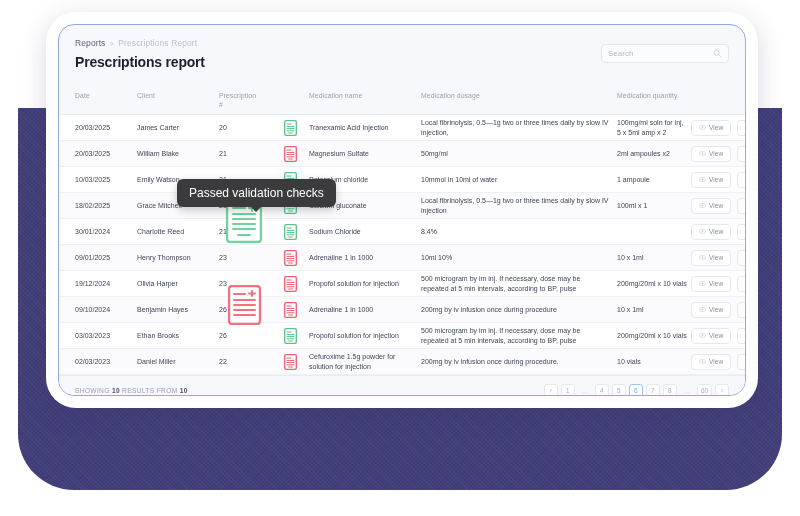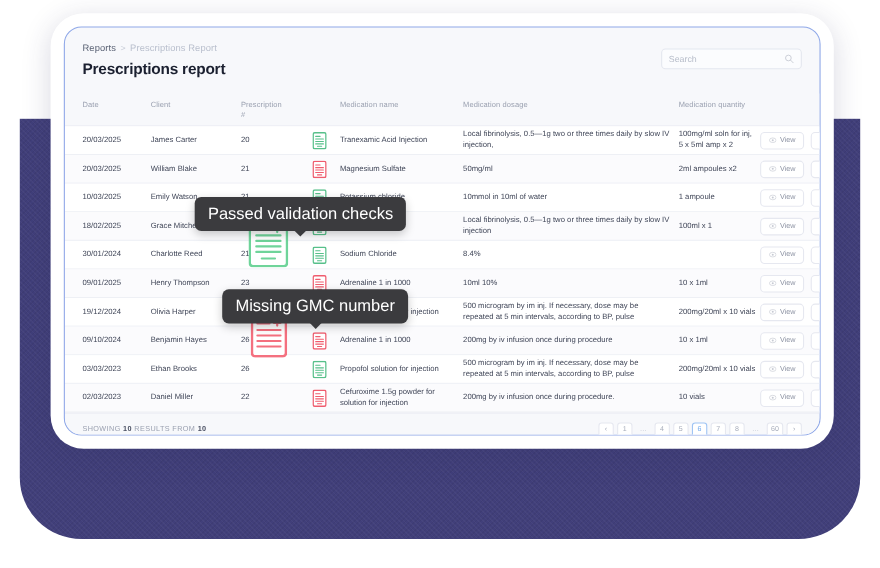--- a/index.html
+++ b/index.html
@@ -138,21 +138,21 @@
     font-size: 6.4px; font-family: "Liberation Sans", sans-serif;
     display: inline-flex; align-items: center; justify-content: center; cursor: pointer;
   }
   .pg.cur { color: #6fa8ef; border-color: #9fc4f4; }
   .pg.dots { border: 0; background: transparent; color: #c3c8d4; cursor: default; }
 
   
   .tip {
     position: absolute; z-index: 30;
     background: #3b3b3e; color: #ffffff;
-    font-size: 15px; font-family: "Liberation Sans", sans-serif;
+    font-size: 12px; font-family: "Liberation Sans", sans-serif;
     padding: 7px 12px; border-radius: 6px; white-space: nowrap;
     box-shadow: 0 3px 9px rgba(0,0,0,.22);
   }
   .tip:after {
     content: ""; position: absolute; left: 50%; bottom: -5px;
     transform: translateX(-50%);
     border-left: 6px solid transparent; border-right: 6px solid transparent;
     border-top: 6px solid #3b3b3e;
   }
   #tip-pass { left: 177px; top: 179px; }
@@ -550,15 +550,14 @@
       <line x1="6" y1="15" x2="27" y2="15"></line>
       <line x1="6" y1="20" x2="27" y2="20"></line>
       <line x1="6" y1="25" x2="27" y2="25"></line>
       <line x1="6" y1="30" x2="27" y2="30"></line>
       <line x1="24" y1="6" x2="24" y2="11"></line>
       <line x1="21" y1="8.5" x2="27" y2="8.5"></line>
     </g>
   </svg>
 
   <div class="tip" id="tip-pass">Passed validation checks</div>
-  <div class="tip" id="tip-miss">Missing GMC number</div>
 
 </div>
 
 </body></html>

